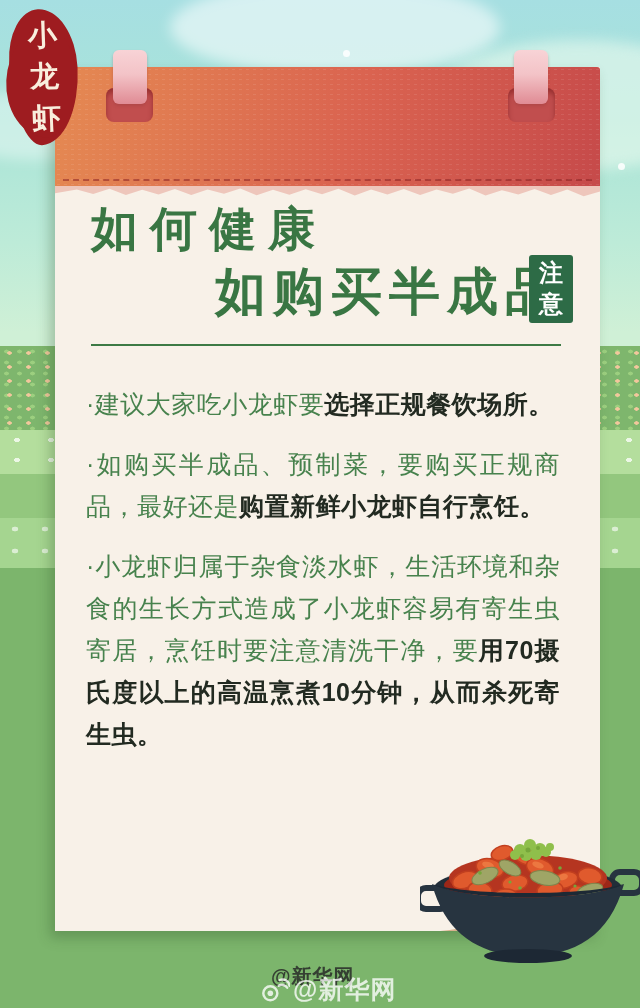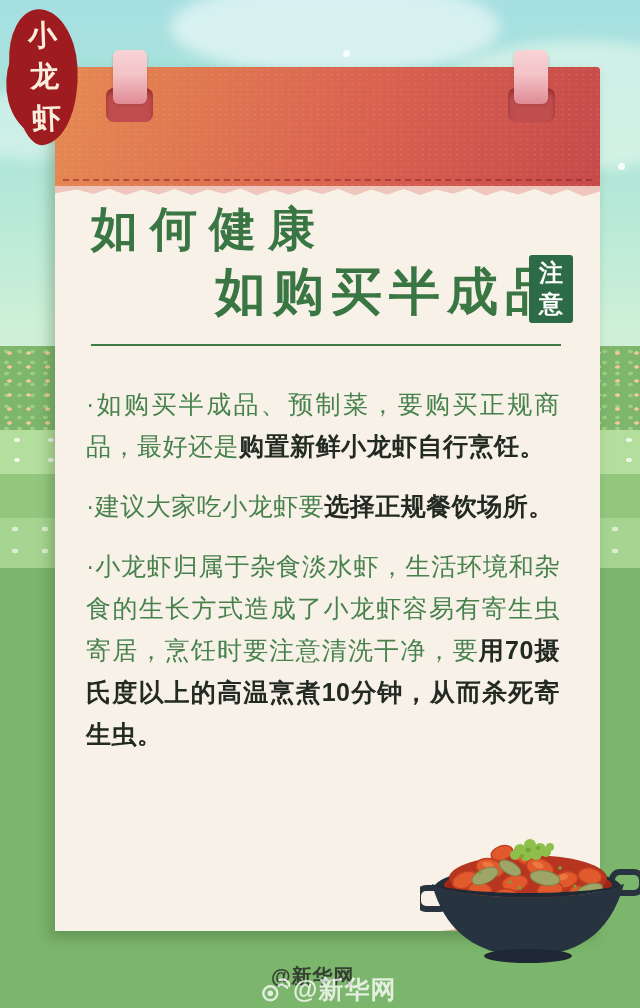--- a/index.html
+++ b/index.html
@@ -112,22 +112,22 @@
       <div class="l1">如何健康</div>
       <div class="l2">如购买半成品</div>
     </div>
     <div class="notice">
       <span>注</span>
       <span>意</span>
     </div>
     <div class="underline"></div>
 
     <div class="bullets">
+      <p><span>·建议大家吃小龙虾要</span><b>选择正规餐饮场所。</b></p>
       <p><span>·如购买半成品、预制菜，要购买正规商品，最好还是</span><b>购置新鲜小龙虾自行烹饪。</b></p>
-      <p><span>·建议大家吃小龙虾要</span><b>选择正规餐饮场所。</b></p>
       <p><span>·小龙虾归属于杂食淡水虾，生活环境和杂食的生长方式造成了小龙虾容易有寄生虫寄居，烹饪时要注意清洗干净，要</span><b>用70摄氏度以上的高温烹煮10分钟，从而杀死寄生虫。</b></p>
     </div>
 
     <svg class="curl" viewBox="0 0 160 75">
       <path d="M 0 75 C 65 68 115 46 140 12 C 146 24 153 30 160 32 L 160 42 C 120 53 60 69 20 75 Z" fill="#d9b28e"></path>
       <path d="M 20 75 C 80 66 130 52 160 42 L 160 75 Z" fill="#7cb56c"></path>
       <path d="M 140 12 C 146 24 153 30 160 32 L 160 28 C 154 26 148 20 144 8 Z" fill="#f6ecdd"></path>
     </svg>
   </div>
 

